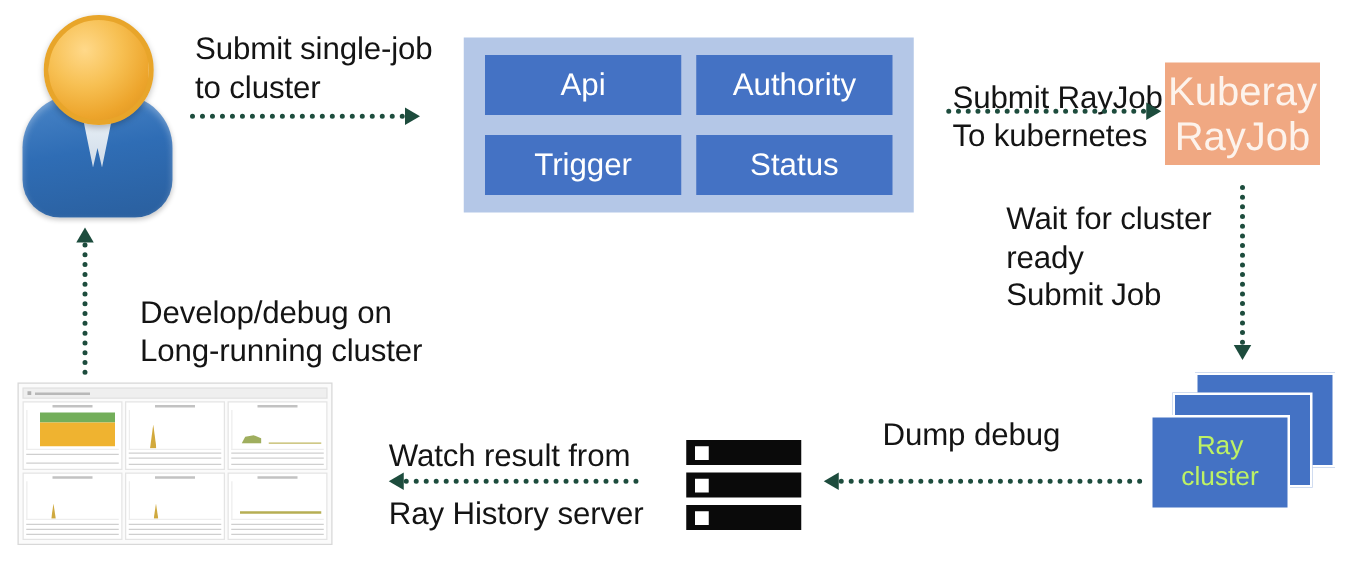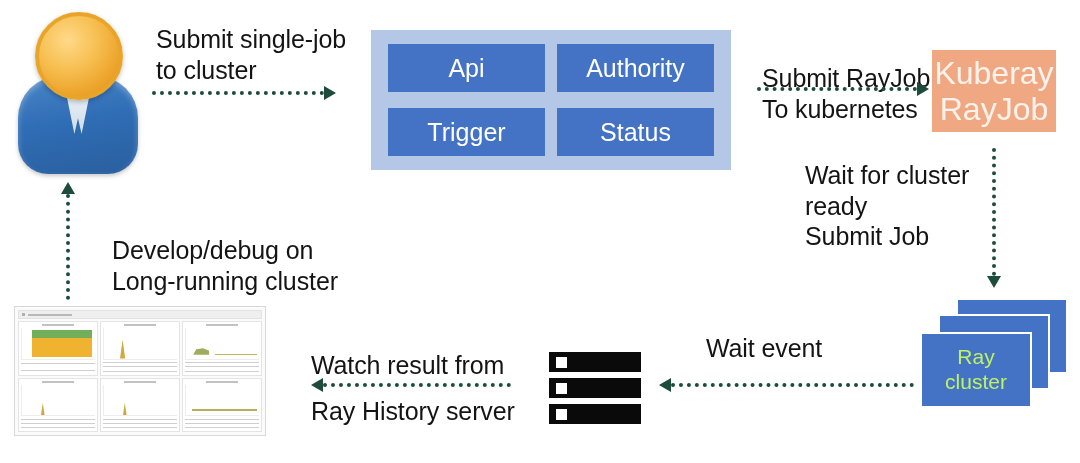--- a/index.html
+++ b/index.html
@@ -357,21 +357,21 @@
     <div class="head-d"></div>
   </div>
 
   <div class="abs" id="ray-cluster-stack">
     <div class="cluster-card" id="cluster-card-back"></div>
     <div class="cluster-card" id="cluster-card-mid"></div>
     <div class="cluster-card" id="cluster-card-front">Ray
 cluster</div>
   </div>
 
-  <div class="abs label" style="left:706px; top:333px; width:180px;">Wait event</div>
+  <div class="abs label" style="left:706px; top:333px; width:180px;">Dump debug</div>
   <div class="abs arrow-h" style="left:659px; top:378px; width:255px;">
     <div class="head-l"></div>
     <div class="shaft"></div>
   </div>
 
   <div class="abs" id="server-rack">
     <div class="server-unit">
       <div class="server-led"></div>
     </div>
     <div class="server-unit">

